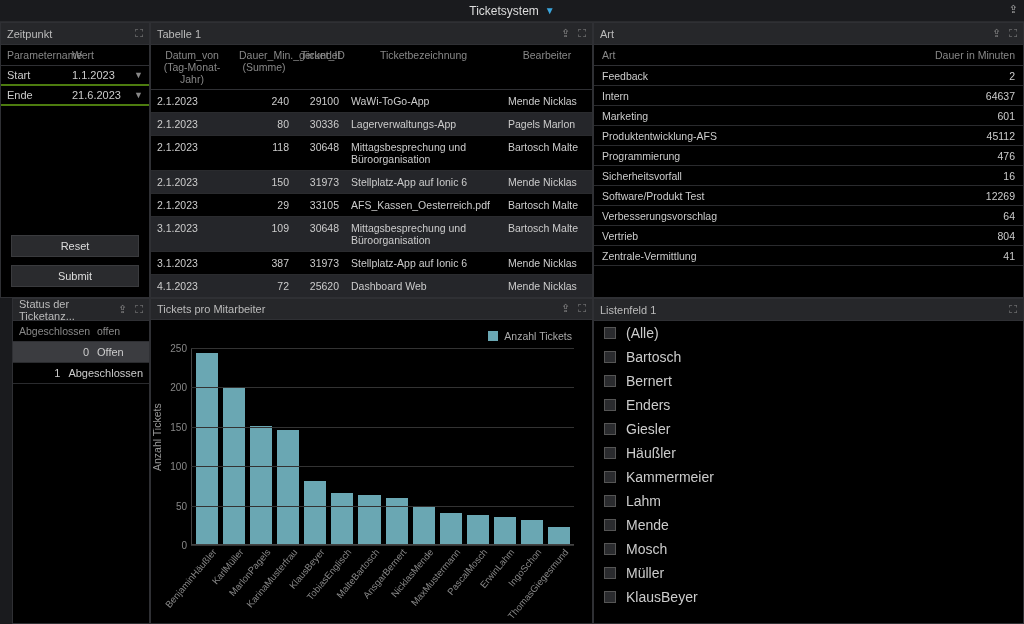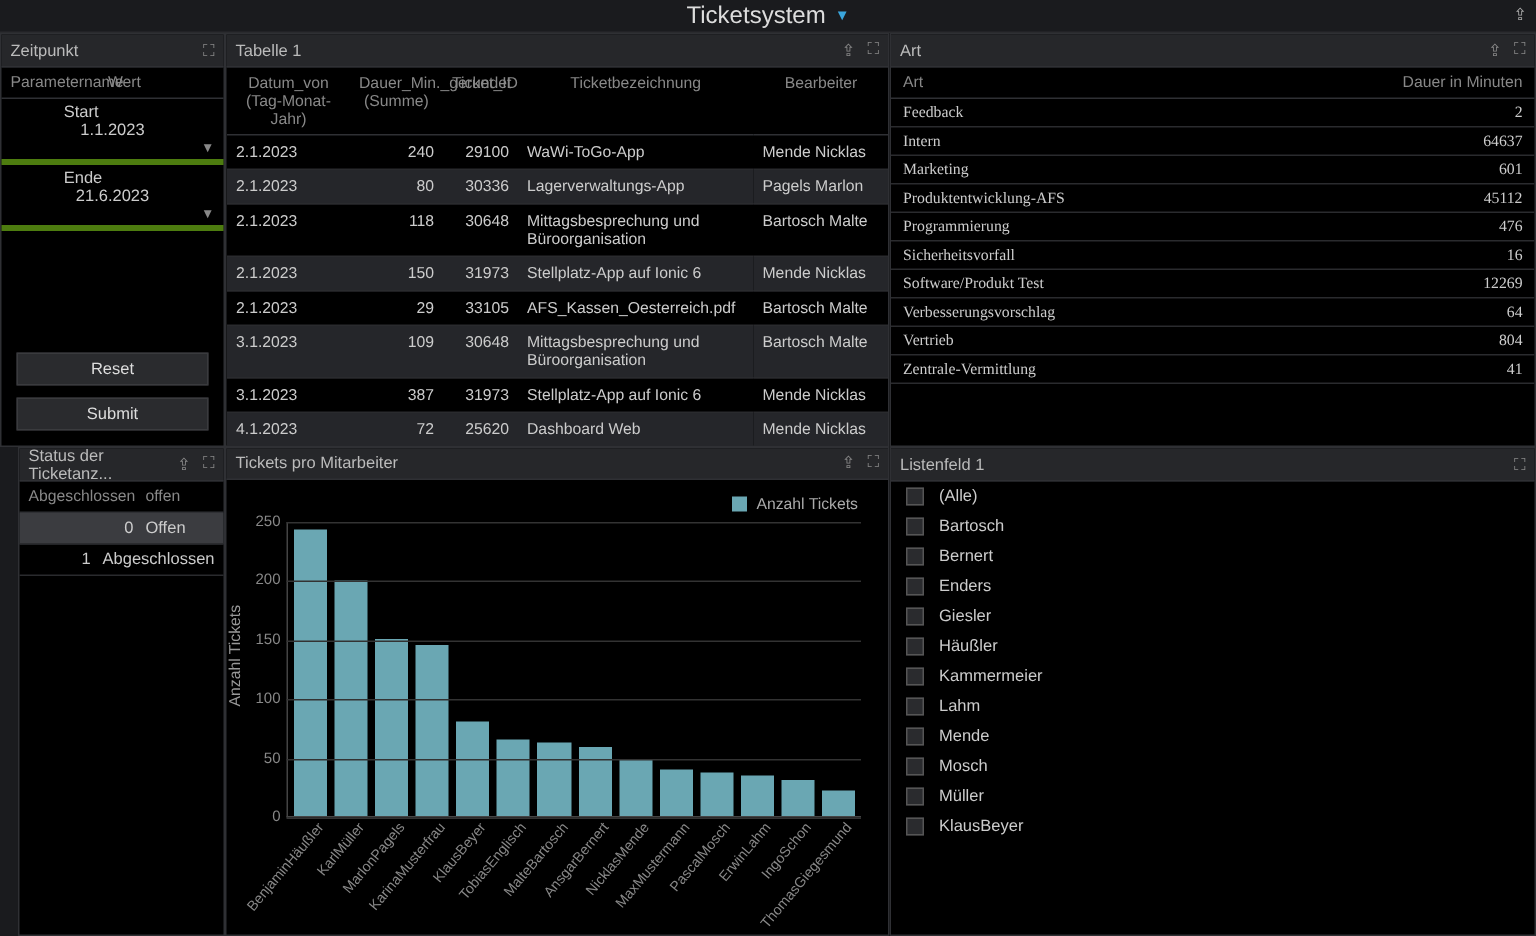--- a/index.html
+++ b/index.html
@@ -14,21 +14,21 @@
 }
 .app-header {
   height: 22px;
   display: flex;
   align-items: center;
   justify-content: center;
   position: relative;
   background: #1a1b1e;
   border-bottom: 1px solid #2a2b2e;
 }
-.app-title { color: #ddd; font-size: 16px; }
+.app-title { color: #ddd; font-size: 12px; }
 .funnel-icon { color: #3aa6dd; margin-left: 6px; font-size: 10px; }
 .export-top { position: absolute; right: 6px; top: 3px; color: #aaa; cursor: pointer; }
 
 .layout {
   display: grid;
   grid-template-columns: 150px 443px 431px;
   grid-template-rows: 276px 326px;
   gap: 0;
 }
 .panel {
@@ -58,22 +58,21 @@
   color: #888;
   font-size: 10.5px;
   padding: 4px 6px;
   border-bottom: 1px solid #2f3034;
 }
 .zp-head-row .c1 { width: 65px; }
 .zp-row {
   display: flex;
   align-items: center;
   padding: 3px 6px;
-  border-bottom: 4px solid #4d7c0f;
-  flex-direction: column;
+  border-bottom: 2px solid #4d7c0f;
 }
 .zp-row .c1 { width: 65px; color: #ccc; }
 .zp-row .c2 { flex: 1; color: #ccc; }
 .zp-row .caret { color: #888; margin-left: auto; font-size: 9px; }
 .zp-buttons {
   margin-top: auto;
   display: flex;
   gap: 8px;
   padding: 10px;
   justify-content: center;
@@ -119,21 +118,20 @@
   font-size: 10.5px;
   border-bottom: 1px solid #2f3034;
 }
 .art-row {
   display: flex;
   justify-content: space-between;
   padding: 3.5px 8px;
   border-bottom: 1px solid #2a2b2e;
   color: #ccc;
   font-size: 10.5px;
-  font-family: Liberation Serif, serif;
 }
 
 
 .st-head {
   display: flex;
   color: #888;
   padding: 4px 6px;
   border-bottom: 1px solid #2f3034;
   font-size: 10.5px;
 }
@@ -148,21 +146,21 @@
 .st-row .c1 { width: 78px; text-align: right; padding-right: 8px; color: #ccc; }
 .st-row .c2 { color: #ccc; }
 
 
 .lf-row {
   display: flex;
   align-items: center;
   padding: 4px 10px;
   gap: 10px;
   color: #ccc;
-  font-size: 11px;
+  font-size: 14px;
 }
 .lf-check {
   width: 12px;
   height: 12px;
   border: 1px solid #555;
   background: #2a2b2e;
 }
 
 
 .chart-area {

